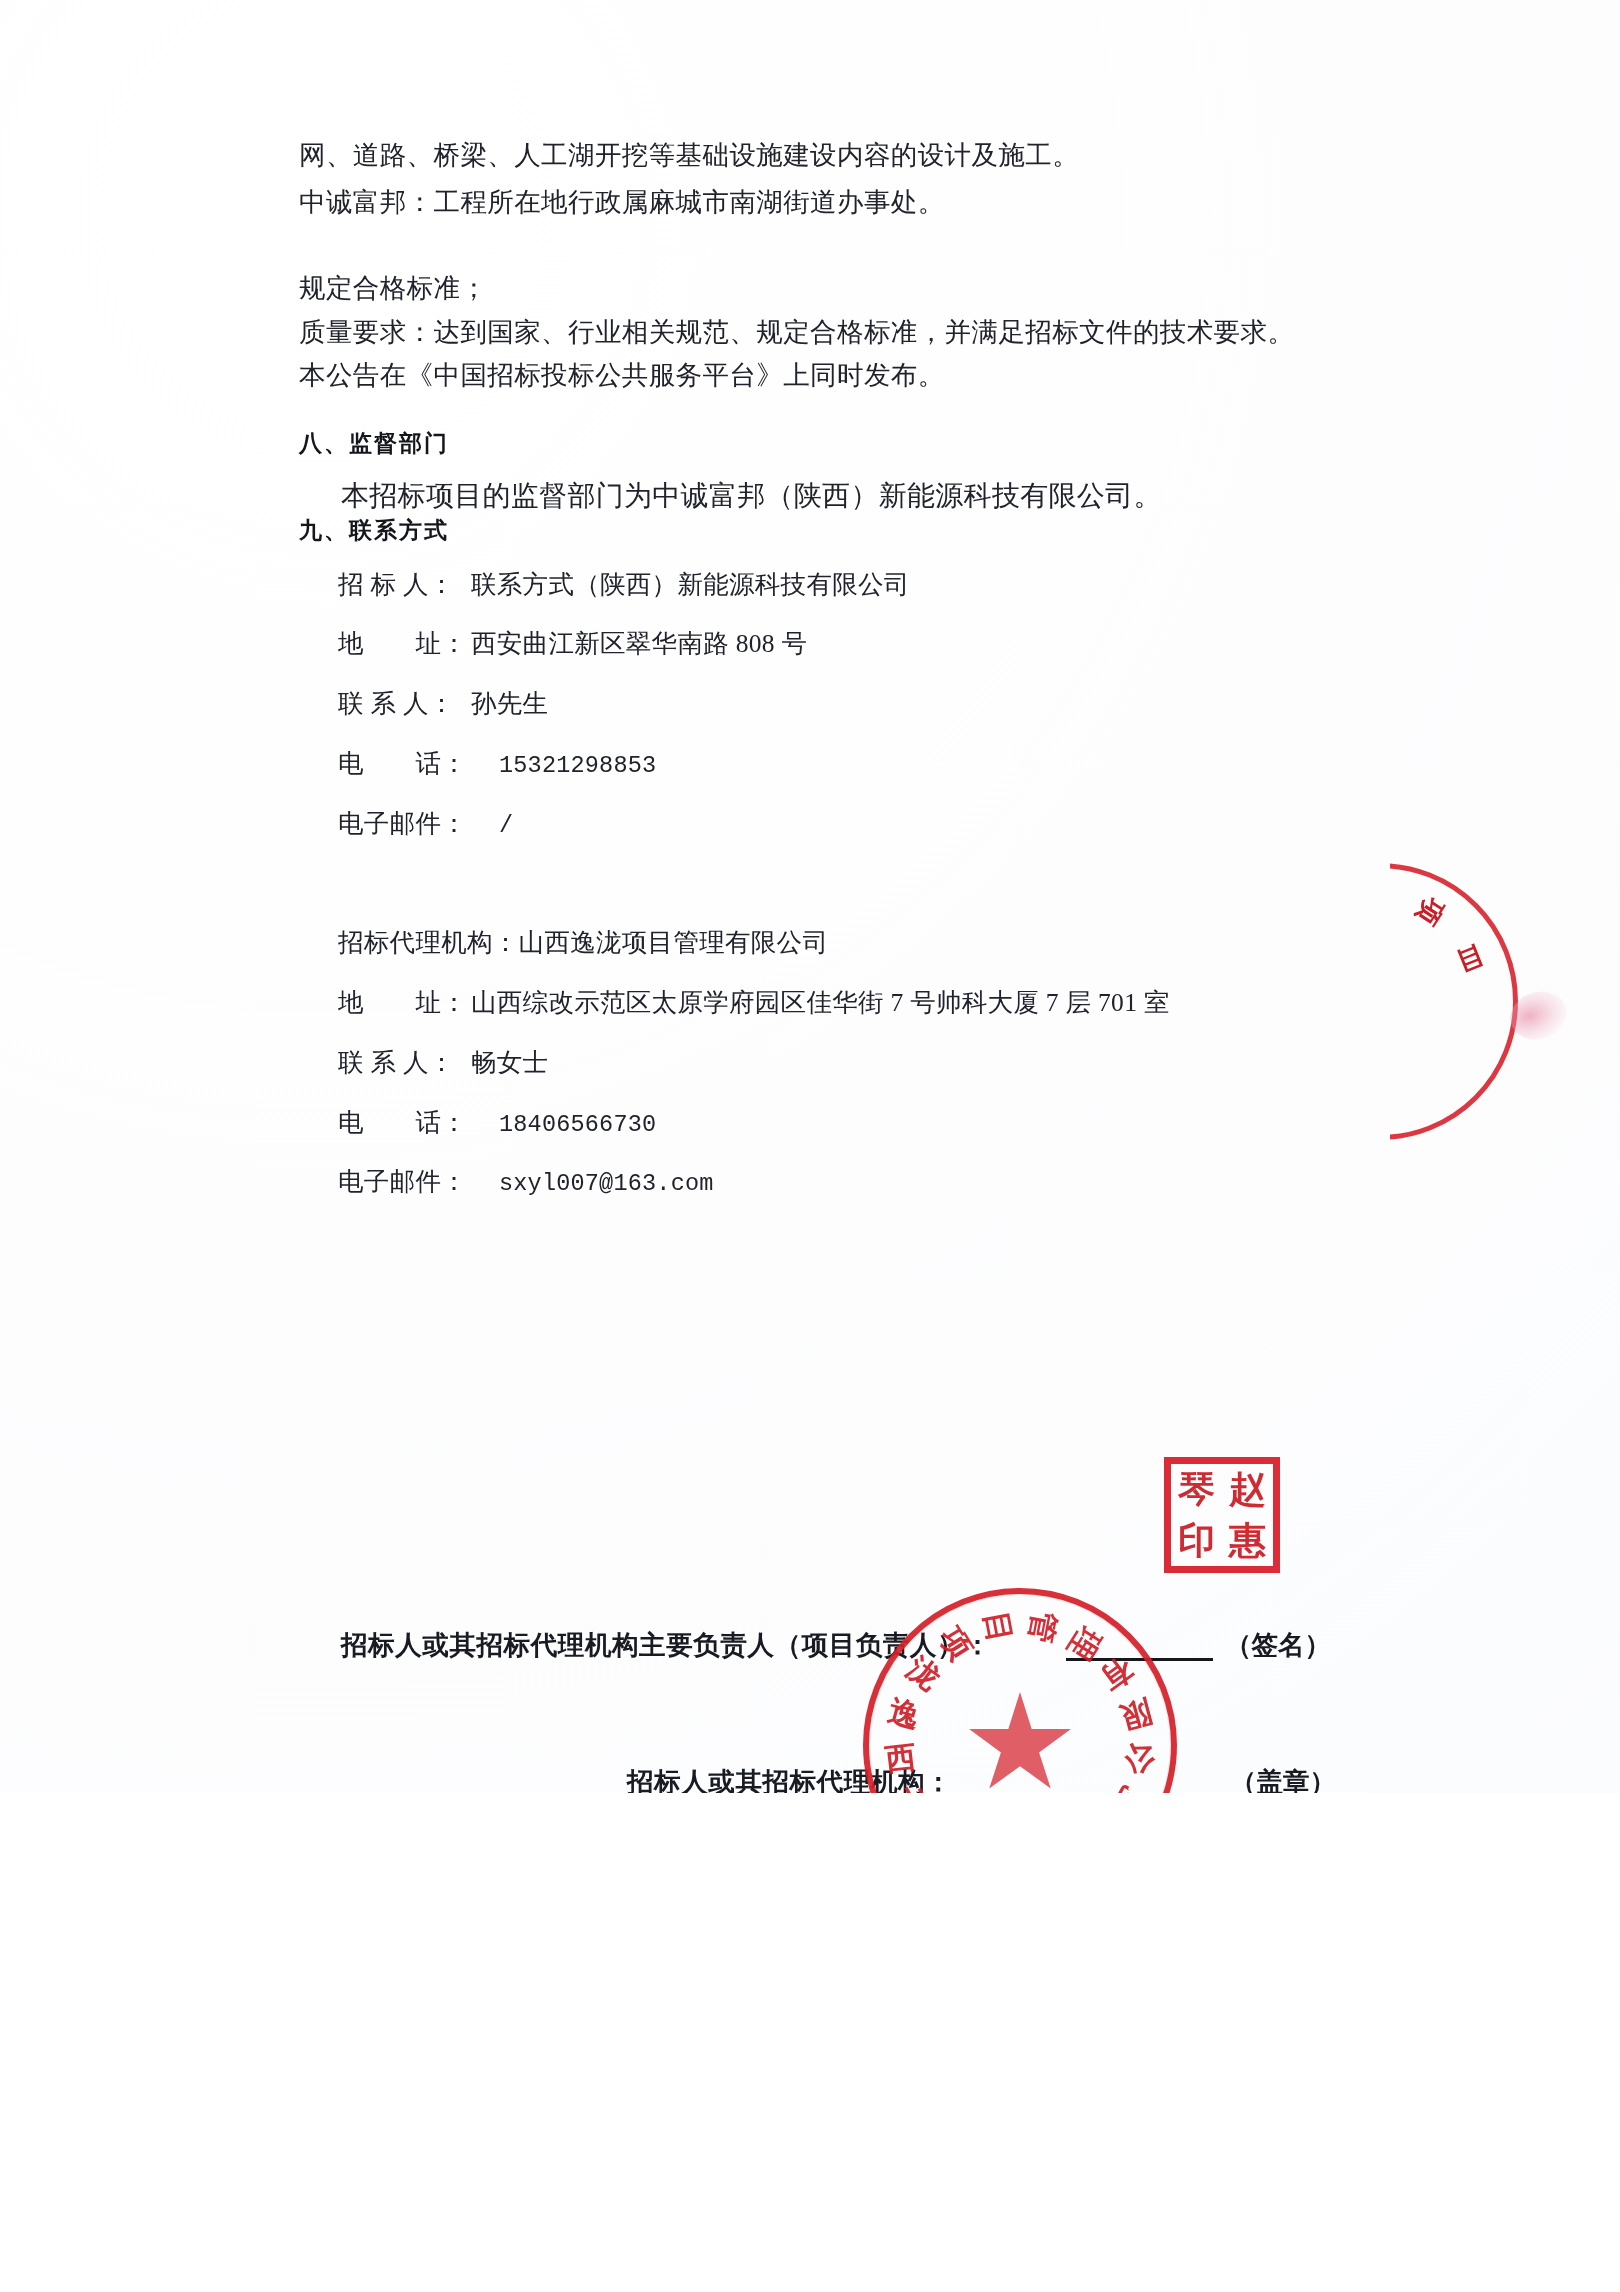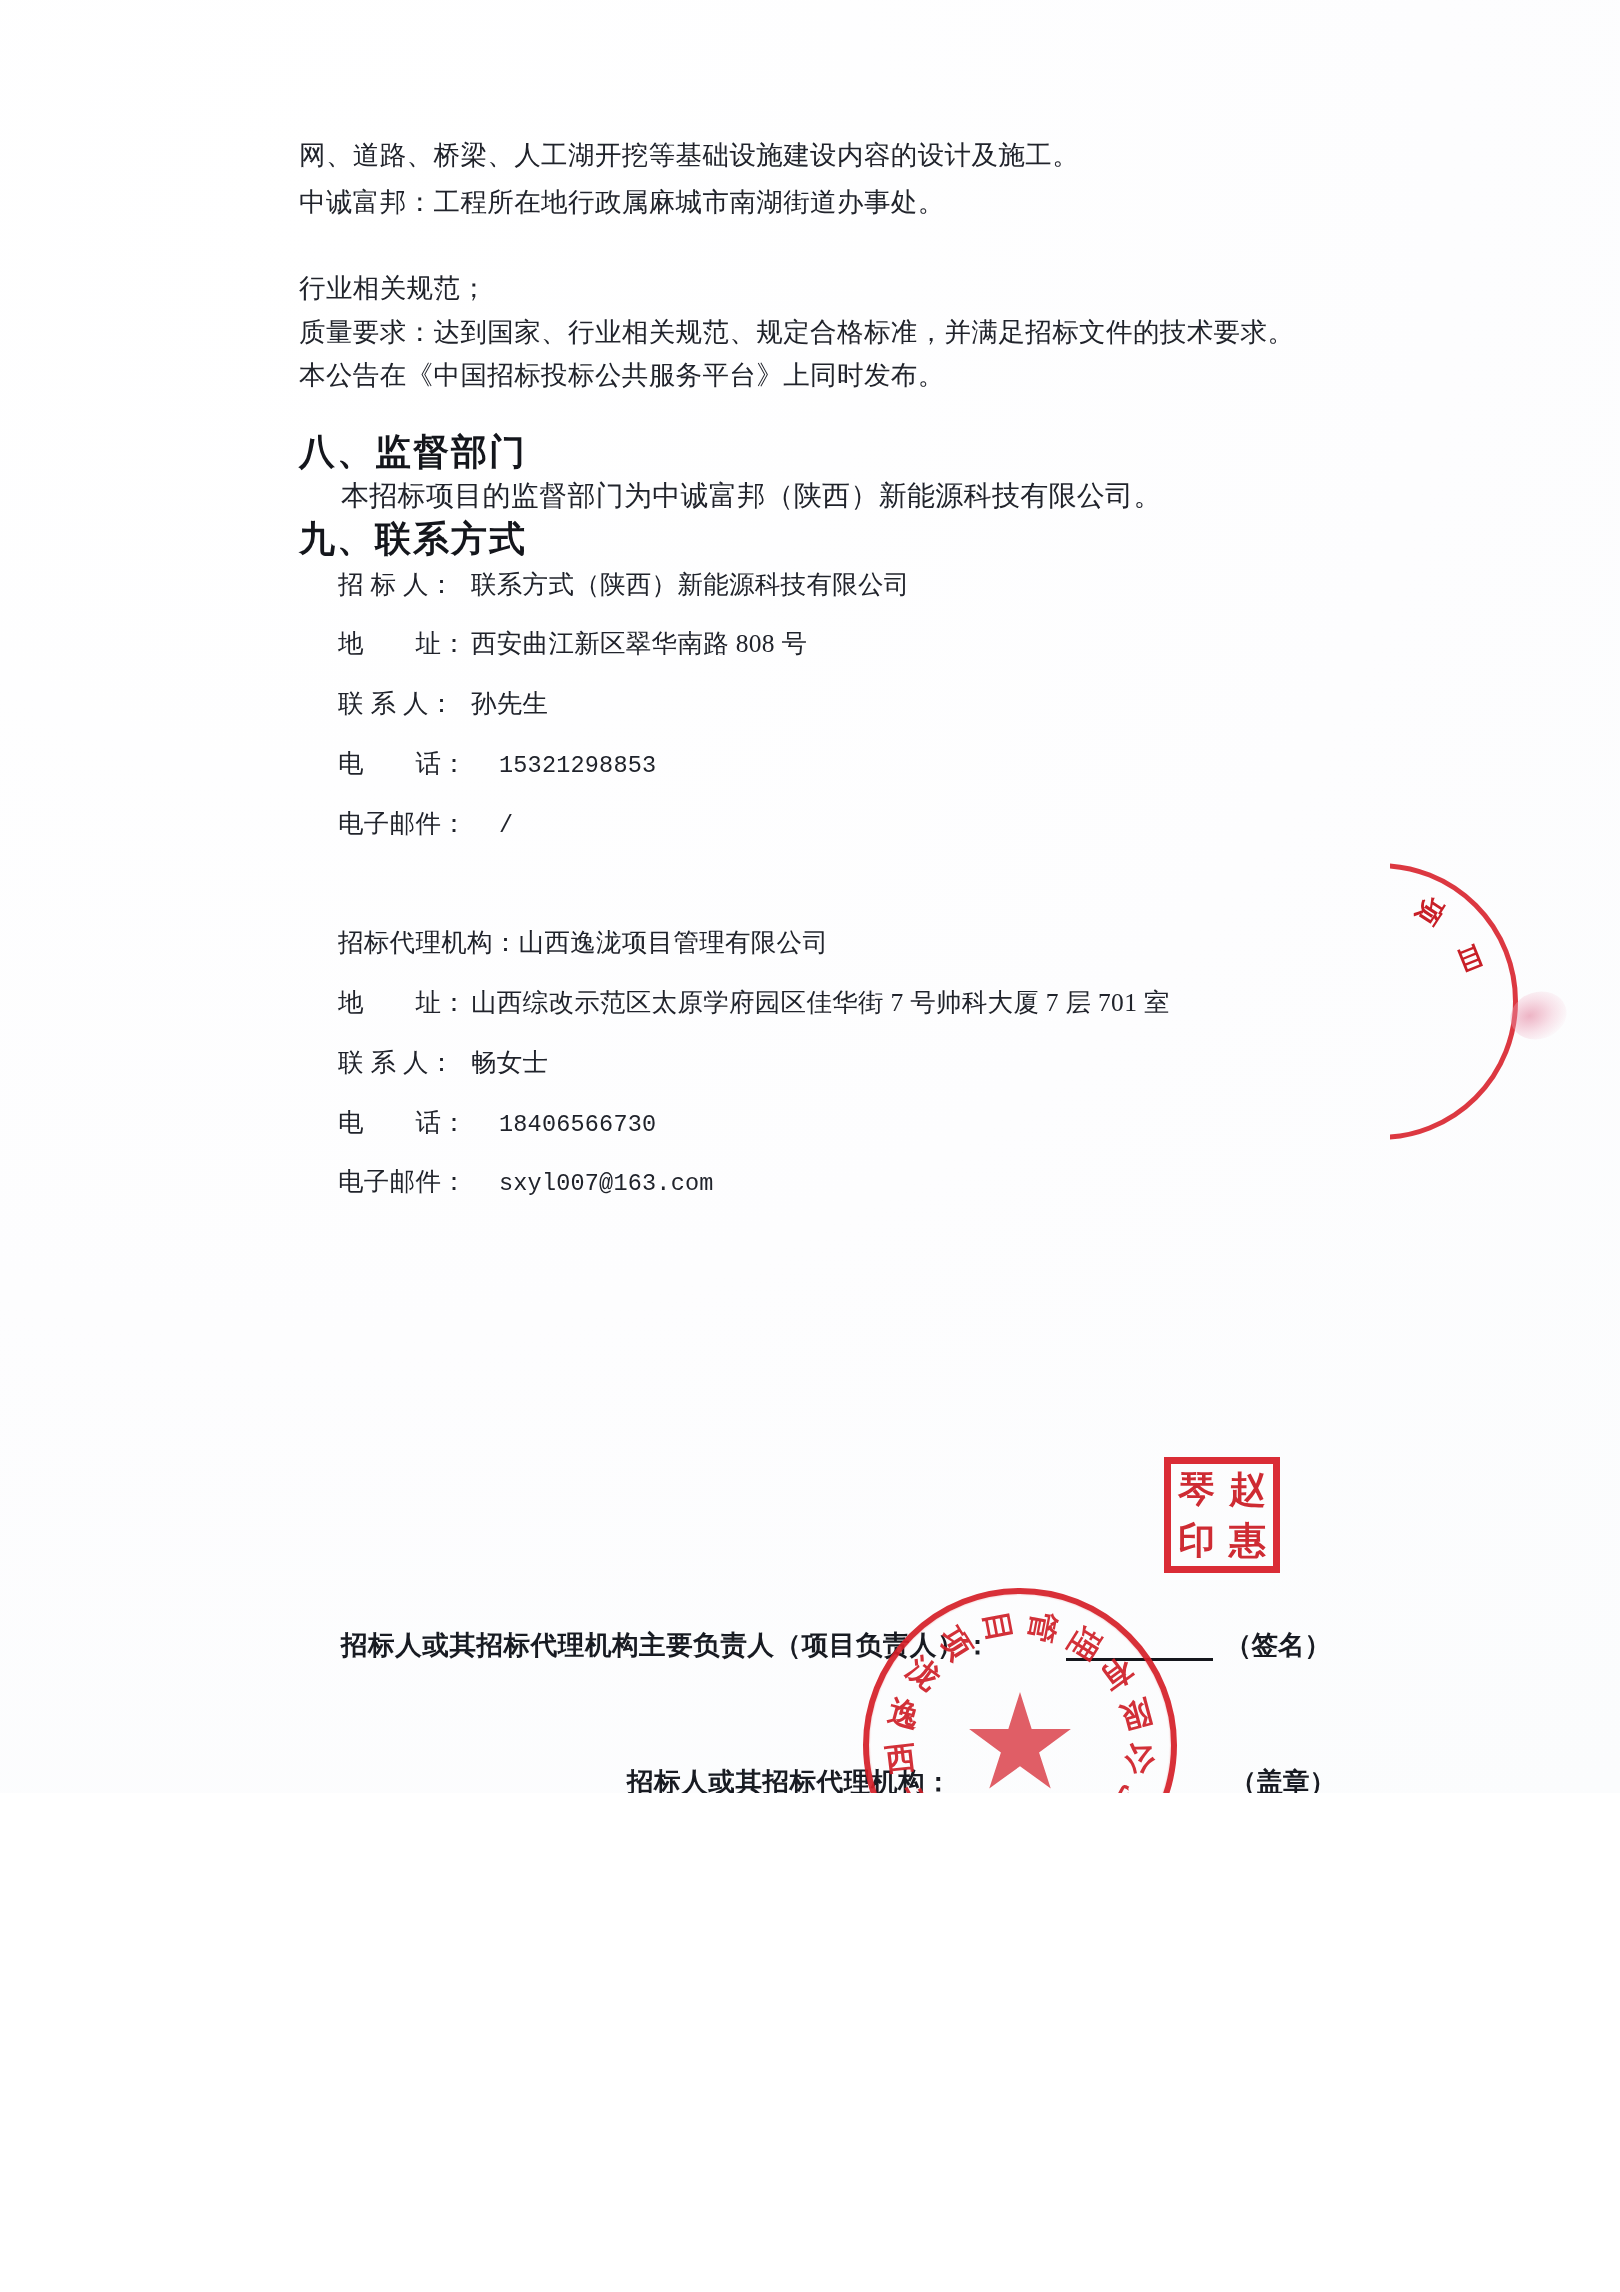--- a/index.html
+++ b/index.html
@@ -31,21 +31,21 @@
     font-size: 26.5px;
     line-height: 33px;
     letter-spacing: 0.4px;
     white-space: nowrap;
     color: #20232b;
   }
 
   .section-head {
     position: absolute;
     left: 299px;
-    font-size: 36px;
+    font-size: 23px;
     font-weight: bold;
     letter-spacing: 2px;
     white-space: nowrap;
     color: #14161c;
   }
 
   .sub-para {
     position: absolute;
     left: 341px;
     font-size: 28px;
@@ -230,21 +230,21 @@
   }
 </style>
 </head>
 <body>
 
 <div id="page">
   <div id="paper-tint"></div>
 
   <div class="body-line" style="top:139px">网、道路、桥梁、人工湖开挖等基础设施建设内容的设计及施工。</div>
   <div class="body-line" style="top:186px">中诚富邦：工程所在地行政属麻城市南湖街道办事处。</div>
-  <div class="body-line" style="top:272px">行业相关规范；</div>
+  <div class="body-line" style="top:272px">规定合格标准；</div>
   <div class="body-line" style="top:359px">本公告在《中国招标投标公共服务平台》上同时发布。</div>
   <div class="body-line" style="top:316px">质量要求：达到国家、行业相关规范、规定合格标准，并满足招标文件的技术要求。</div>
 
   <div class="section-head" style="top:428px">八、监督部门</div>
   <div class="sub-para" style="top:477px">本招标项目的监督部门为中诚富邦（陕西）新能源科技有限公司。</div>
 
   <div class="section-head" style="top:515px">九、联系方式</div>
 
   <div class="contact-row" style="top:567px">
     <span class="lbl">招 标 人：</span><span class="val">联系方式（陕西）新能源科技有限公司</span>

